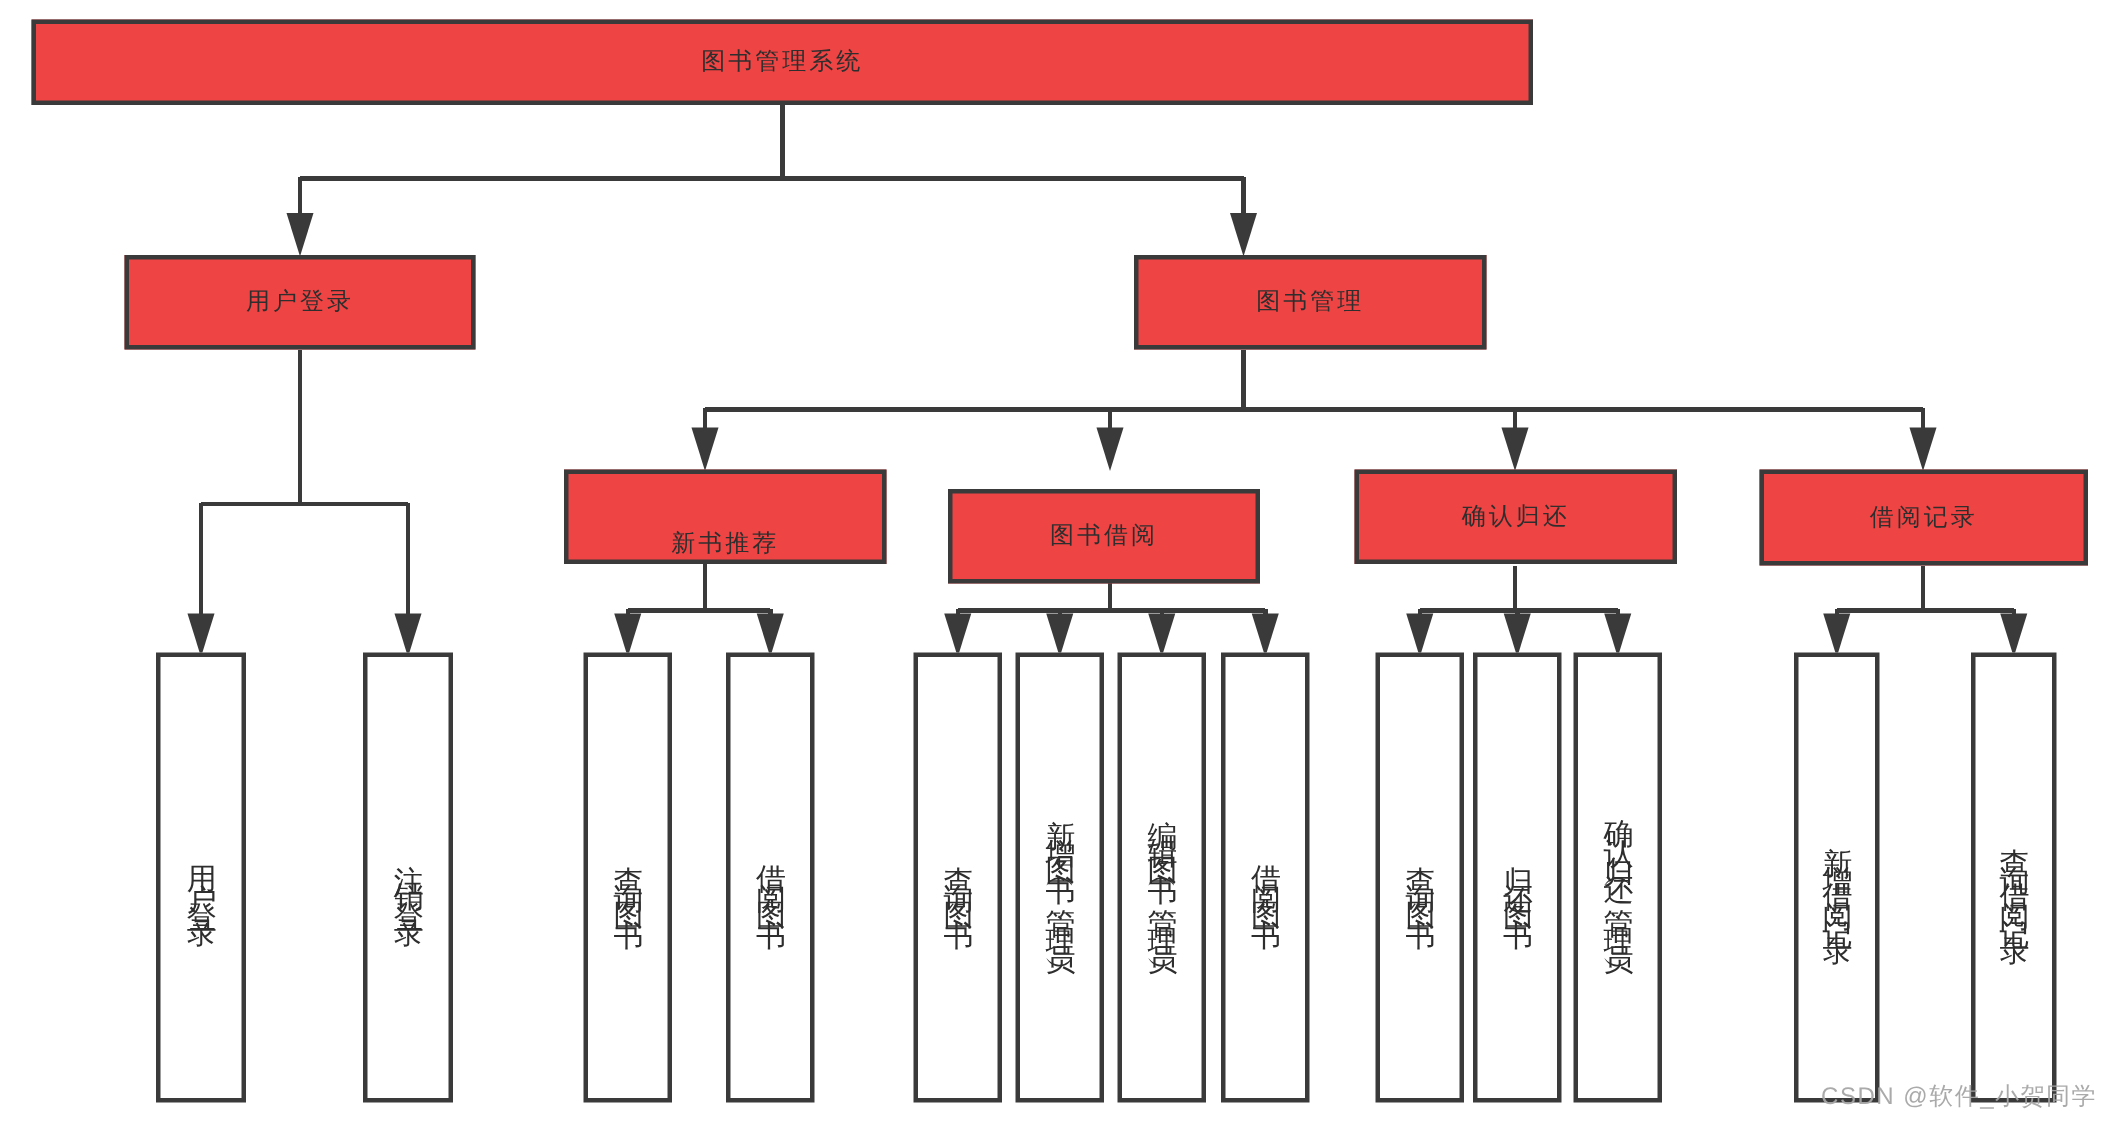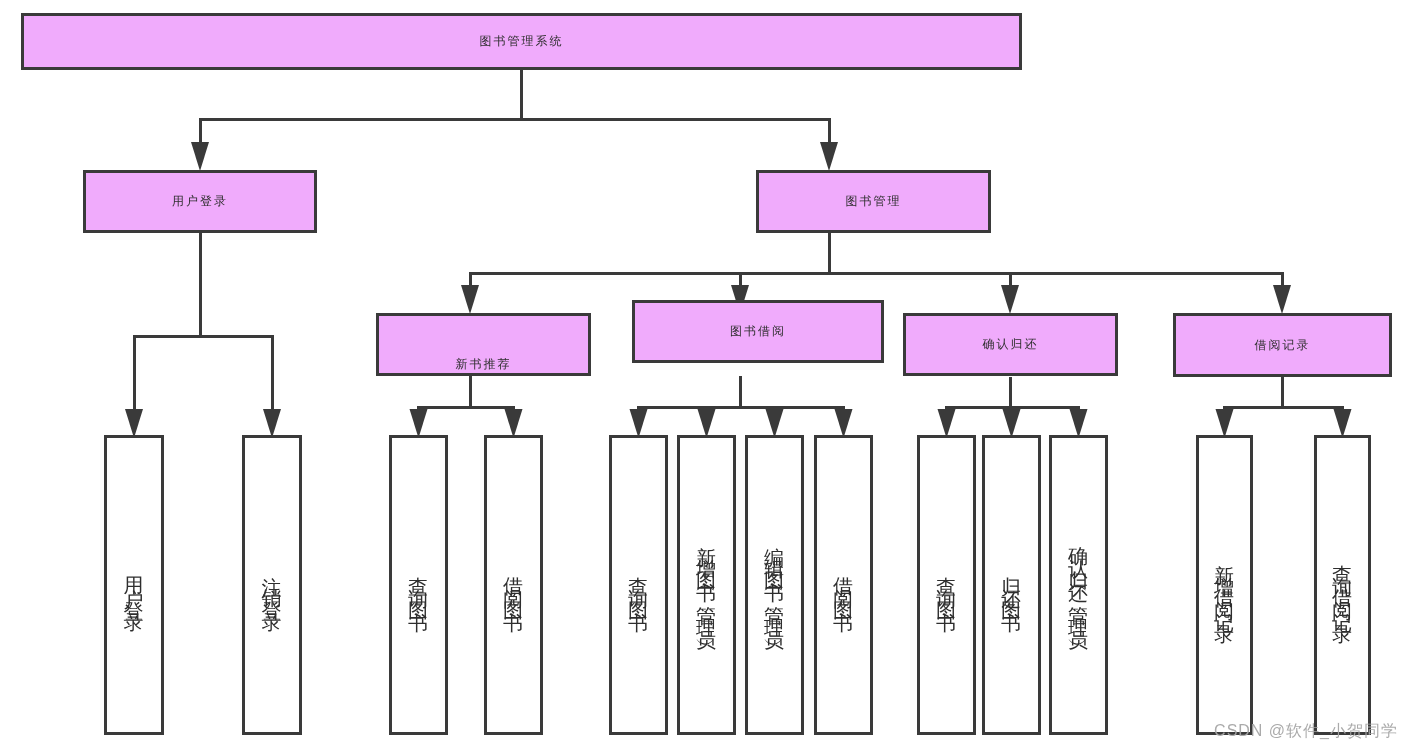--- a/index.html
+++ b/index.html
@@ -14,23 +14,23 @@
     width:1405px;height:747px;
     background:var(--bg);
     font-family:"Liberation Sans", sans-serif;
     overflow:hidden;
   }
   svg.connectors{position:absolute;left:0;top:0;width:1405px;height:747px;}
   svg.connectors path{stroke:var(--line);stroke-width:3;fill:none;shape-rendering:crispEdges;}
   svg.connectors polygon{fill:var(--line);stroke:none;}
   .hbox{
     position:absolute;box-sizing:border-box;
-    border:3px solid var(--line);background:#f0abfc;
+    border:3px solid var(--line);background:#ef4444;
     display:flex;align-items:center;justify-content:center;
-    font-size:12px;letter-spacing:2px;color:var(--text);
+    font-size:16px;letter-spacing:2px;color:var(--text);
     white-space:nowrap;
   }
   .vbox{
     position:absolute;box-sizing:border-box;top:435px;height:300px;
     border:3px solid var(--line);background:#fff;
     writing-mode:vertical-rl;text-orientation:mixed;
     display:flex;align-items:center;justify-content:center;
     font-size:20px;letter-spacing:12px;color:var(--text);
     line-height:1;
   }
@@ -103,21 +103,21 @@
   <div class="hbox" style="left:83px;top:170px;width:234px;height:63px;">
     <span>用户登录</span>
   </div>
   <div class="hbox" style="left:712px;top:170px;width:235px;height:63px;margin-left:44px;">
     <span>图书管理</span>
   </div>
 
   <div class="hbox" style="left:376px;top:313px;width:215px;height:63px;align-items:flex-end;">
     <span>新书推荐</span>
   </div>
-  <div class="hbox" style="left:632px;top:300px;width:252px;height:63px;">
+  <div class="hbox" style="left:632px;top:326px;width:208px;height:63px;">
     <span>图书借阅</span>
   </div>
   <div class="hbox" style="left:903px;top:313px;width:215px;height:63px;">
     <span>确认归还</span>
   </div>
   <div class="hbox" style="left:1173px;top:313px;width:219px;height:64px;">
     <span>借阅记录</span>
   </div>
 
   <div class="vbox" style="left:104px;width:60px;">

